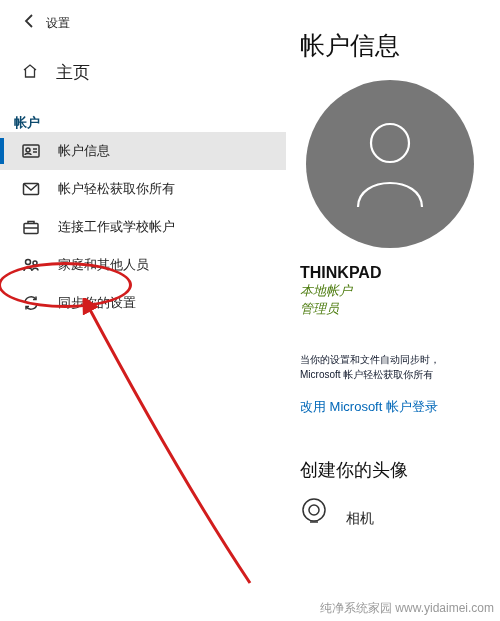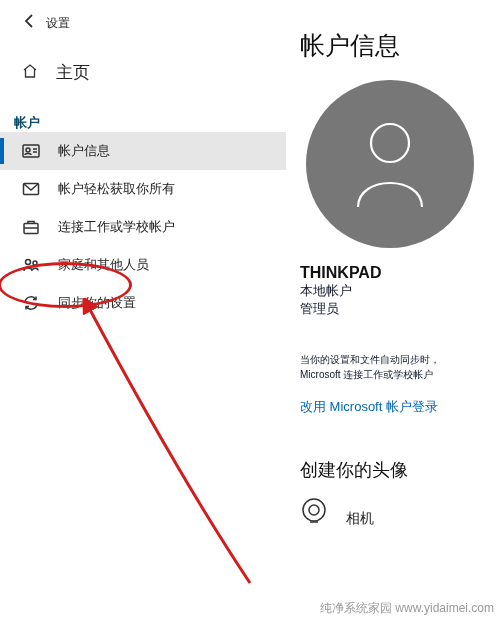--- a/index.html
+++ b/index.html
@@ -119,22 +119,23 @@
     }
     .avatar-circle svg { stroke: #fff; fill: none; stroke-width: 2.2; }
     .username {
       font-size: 16px;
       font-weight: 600;
       color: #111;
       margin-top: 16px;
     }
     .acct-type, .acct-role {
       font-size: 13px;
-      color: #0f172a;
+      color: #4d7c0f;
       line-height: 1.4;
+      font-style: italic;
     }
     .sync-text {
       font-size: 10px;
       color: #0f172a;
       margin-top: 34px;
       line-height: 1.5;
     }
     .link-text {
       font-size: 13px;
       color: #0067b8;
@@ -259,21 +260,21 @@
         <circle cx="38" cy="24" r="19"></circle>
         <path d="M6 88 C6 56 70 56 70 88"></path>
       </svg>
   </div>
   <div class="username">THINKPAD</div>
   <div class="acct-type">本地帐户</div>
   <div class="acct-role">管理员</div>
 
   <div class="sync-text">
     <span>当你的设置和文件自动同步时，</span><br>
-    <span>Microsoft 连接工作或学校帐户</span>
+    <span>Microsoft 帐户轻松获取你所有</span>
   </div>
   <div class="link-text">改用 Microsoft 帐户登录</div>
 
   <div class="avatar-heading">创建你的头像</div>
   <div class="camera-row">
     <span class="camera-icon">
       <svg width="28" height="28" viewBox="0 0 28 28">
           <circle cx="14" cy="14" r="11"></circle>
           <circle cx="14" cy="14" r="5"></circle>
           <path d="M10 26 H18"></path>

